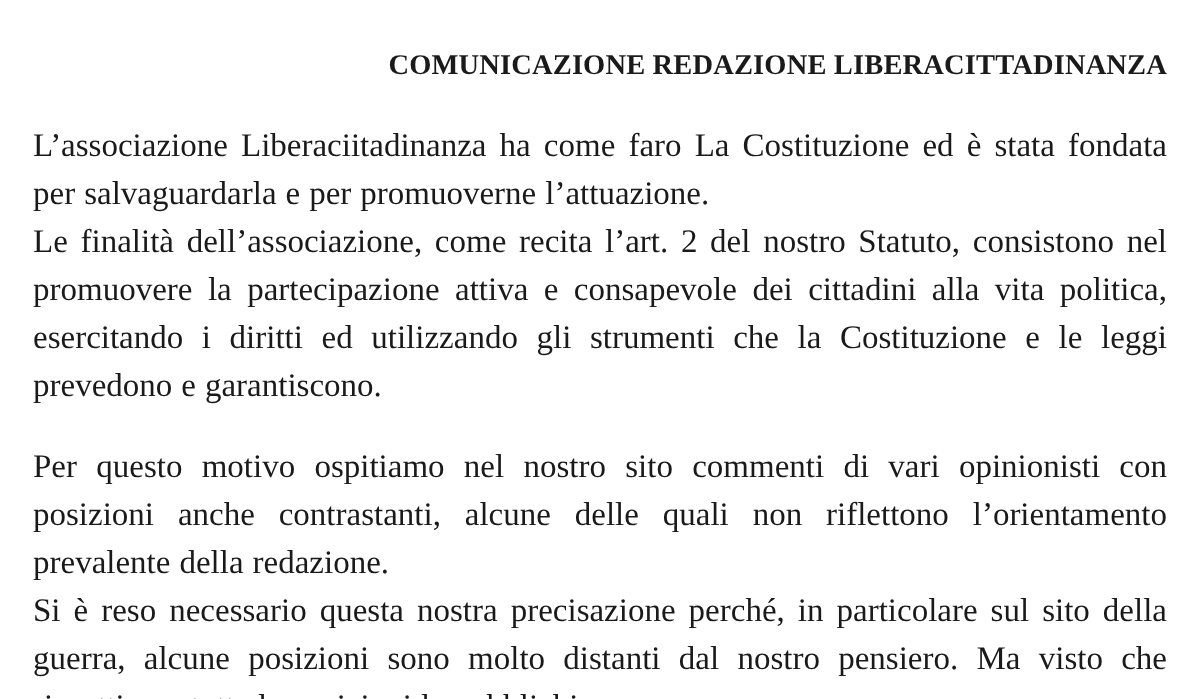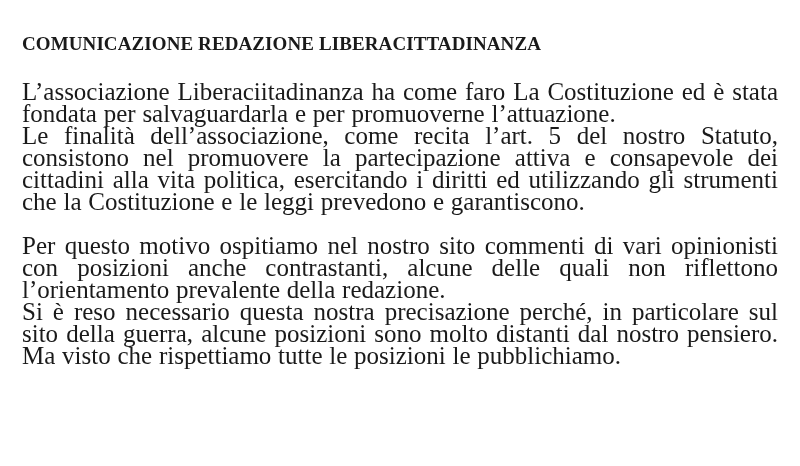--- a/index.html
+++ b/index.html
@@ -15,42 +15,42 @@
     background: #ffffff;
     color: #1a1a1a;
     font-family: "Liberation Serif", serif;
     overflow: hidden;
   }
   .title {
     margin: 0 0 26px 0;
     font-size: 19px;
     line-height: 22px;
     font-weight: bold;
-    text-align: left;
+    text-align: right;
     letter-spacing: 0.1px;
   }
   .section {
     margin: 0 0 22px 0;
   }
   .section p {
     margin: 0;
-    font-size: 25px;
-    line-height: 22px;
+    font-size: 22px;
+    line-height: 32px;
     text-align: justify;
     word-spacing: 0.5px;
   }
 </style>
 </head>
 <body>
 
 <div class="page" style="color: rgb(26, 26, 26); background: rgb(255, 255, 255);">
   <h1 class="title">COMUNICAZIONE REDAZIONE LIBERACITTADINANZA</h1>
   <div id="document-body">
       <div class="section">
         <p>L’associazione Liberaciitadinanza ha come faro La Costituzione ed è stata fondata per salvaguardarla e per promuoverne l’attuazione.</p>
-        <p>Le finalità dell’associazione, come recita l’art. 5 del nostro Statuto, consistono nel promuovere la partecipazione attiva e consapevole dei cittadini alla vita politica, esercitando i diritti ed utilizzando gli strumenti che la Costituzione e le leggi prevedono e garantiscono.</p>
+        <p>Le finalità dell’associazione, come recita l’art. 2 del nostro Statuto, consistono nel promuovere la partecipazione attiva e consapevole dei cittadini alla vita politica, esercitando i diritti ed utilizzando gli strumenti che la Costituzione e le leggi prevedono e garantiscono.</p>
       </div>
       <div class="section">
         <p>Per questo motivo ospitiamo nel nostro sito commenti di vari opinionisti con posizioni anche contrastanti, alcune delle quali  non riflettono l’orientamento prevalente della redazione.</p>
         <p>Si è reso necessario questa nostra precisazione perché, in particolare sul sito della guerra, alcune posizioni sono  molto distanti dal nostro pensiero. Ma visto che rispettiamo tutte le posizioni le pubblichiamo.</p>
       </div>
     </div>
 </div>
 
 </body></html>

